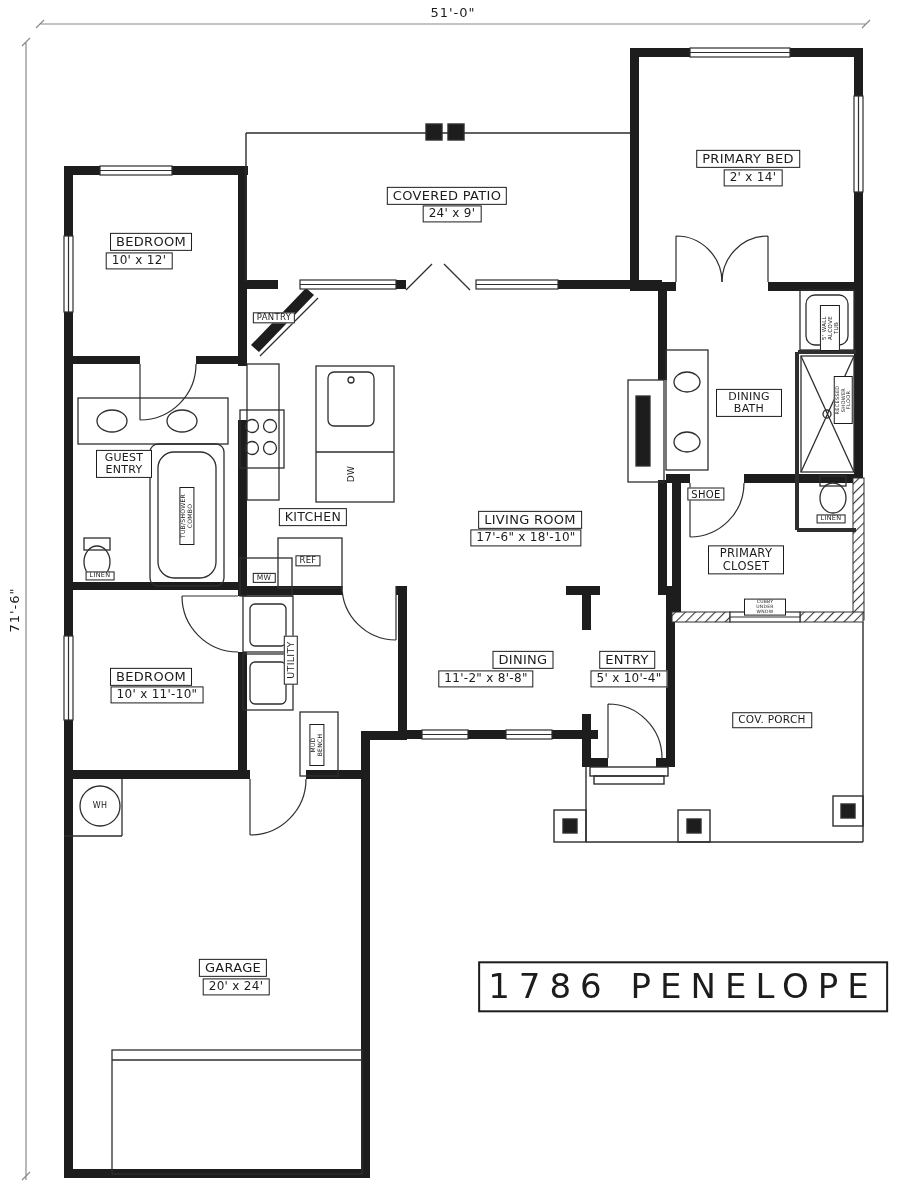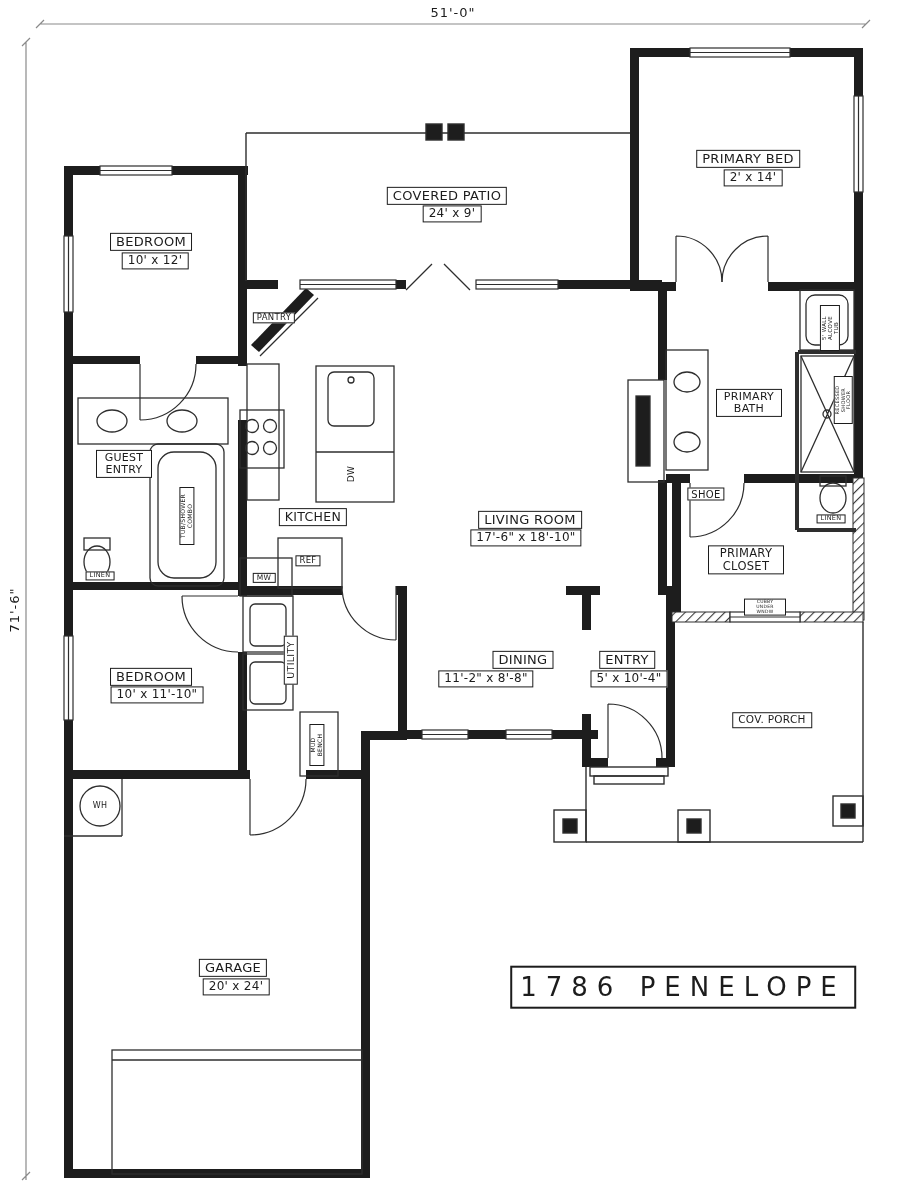--- a/index.html
+++ b/index.html
@@ -9,21 +9,21 @@
   .lbl{position:absolute;transform:translate(-50%,-50%);white-space:nowrap;text-align:center;
        line-height:1.1;letter-spacing:.3px;z-index:5;}
   .bx{border:1.4px solid #1c1c1c;background:#fff;padding:1px 5px;}
   .bx2{border:1.2px solid #1c1c1c;background:#fff;padding:0 3px;}
   .v{transform:translate(-50%,-50%) rotate(-90deg);}
   .wrap{white-space:normal;}
   .dim{font-size:13px;letter-spacing:1px;}
   .room{font-size:13px;}
   .rdim{font-size:12px;}
   .title-box{border:2px solid #1c1c1c;background:#fff;padding:5px 8px;
-             font-size:26px;letter-spacing:9px;font-weight:400;}
+             font-size:34px;letter-spacing:9px;font-weight:400;}
 </style>
 </head>
 <body>
 
 <div class="sheet">
 
   <svg class="plan-svg" width="900" height="1188" viewBox="0 0 900 1188">
     <defs>
       <pattern id="hatch" width="7" height="7" patternTransform="rotate(45)" patternUnits="userSpaceOnUse">
         <rect width="7" height="7" fill="#fff"></rect>
@@ -206,21 +206,21 @@
     <g stroke="#2e2e2e" stroke-width="1.3" fill="none">
       <rect x="112" y="1050" width="250" height="124"></rect>
       <line x1="112" y1="1060" x2="362" y2="1060"></line>
     </g>
   </svg>
 
   <div class="lbl dim" style="left:453px;top:13px;">51'-0"</div>
   <div class="lbl dim v" style="left:15px;top:610px;">71'-6"</div>
 
   <div class="lbl bx room" style="left:151px;top:242px;">BEDROOM</div>
-  <div class="lbl bx rdim" style="left:155px;top:261px;">10' x 12'</div>
+  <div class="lbl bx rdim" style="left:139px;top:261px;">10' x 12'</div>
 
   <div class="lbl bx room" style="left:447px;top:196px;">COVERED PATIO</div>
   <div class="lbl bx rdim" style="left:452px;top:214px;">24' x 9'</div>
 
   <div class="lbl bx room" style="left:748px;top:159px;">PRIMARY BED</div>
   <div class="lbl bx rdim" style="left:753px;top:178px;">2' x 14'</div>
 
   <div class="lbl bx2" style="left:274px;top:318px;font-size:8.5px;">PANTRY</div>
 
   <div class="lbl bx wrap" style="left:124px;top:464px;font-size:11px;width:44px;">GUEST ENTRY</div>
@@ -229,21 +229,21 @@
   <div class="lbl bx2" style="left:100px;top:576px;font-size:6.5px;">LINEN</div>
 
   <div class="lbl bx" style="left:313px;top:517px;font-size:12.5px;">KITCHEN</div>
   <div class="lbl v" style="left:352px;top:474px;font-size:9px;">DW</div>
   <div class="lbl bx2" style="left:264px;top:578px;font-size:7.5px;text-align:right;">MW</div>
   <div class="lbl bx2" style="left:308px;top:561px;font-size:8.5px;">REF</div>
 
   <div class="lbl bx room" style="left:530px;top:520px;">LIVING ROOM</div>
   <div class="lbl bx rdim" style="left:526px;top:538px;">17'-6" x 18'-10"</div>
 
-  <div class="lbl bx wrap" style="left:749px;top:403px;font-size:11px;width:54px;">PRIMARY BATH</div>
+  <div class="lbl bx wrap" style="left:749px;top:403px;font-size:11px;width:54px;">DINING BATH</div>
   <div class="lbl bx2 v wrap" style="left:830px;top:328px;font-size:5.5px;width:38px;">5' WALL ALCOVE TUB</div>
   <div class="lbl bx2 v wrap" style="left:843px;top:400px;font-size:5px;width:40px;">RECESSED SHOWER FLOOR</div>
 
   <div class="lbl bx2" style="left:706px;top:494px;font-size:10px;">SHOE</div>
   <div class="lbl bx2" style="left:831px;top:519px;font-size:6.5px;">LINEN</div>
 
   <div class="lbl bx wrap" style="left:746px;top:560px;font-size:11.5px;width:64px;">PRIMARY CLOSET</div>
   <div class="lbl bx2 wrap" style="left:765px;top:607px;font-size:4.5px;width:34px;">CUBBY UNDER WNDW</div>
 
   <div class="lbl bx room" style="left:151px;top:677px;">BEDROOM</div>

